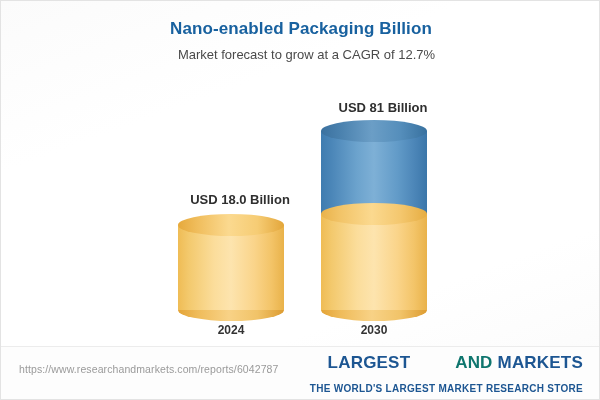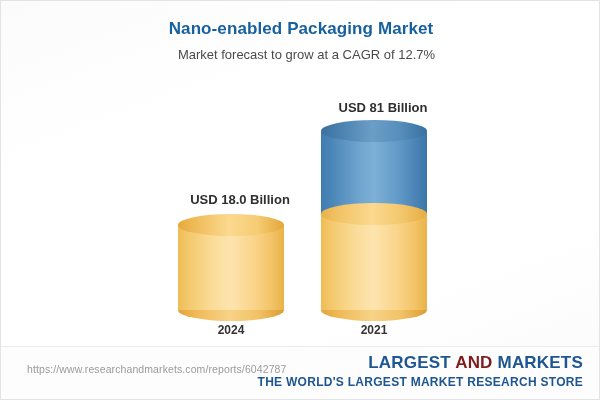--- a/index.html
+++ b/index.html
@@ -154,56 +154,56 @@
     position: absolute;
     left: 0;
     bottom: 0;
     width: 598px;
     height: 52px;
     border-top: 1px solid #ececec;
     background: #fdfdfd;
   }
   .footer-url {
     position: absolute;
-    left: 26px;
+    left: 18px;
     top: 16px;
     font-size: 10.5px;
     color: #9a9a9a;
     letter-spacing: 0.1px;
   }
   .logo {
     position: absolute;
     right: 16px;
     top: 6px;
     text-align: right;
   }
   .logo-main {
     font-size: 17px;
     font-weight: bold;
     color: #1d5692;
     letter-spacing: 0.2px;
     white-space: nowrap;
   }
-  .logo-main .accent { color: #7f1d1d; }
+  .logo-main .accent { color: #0f766e; margin-left: 40px; }
   .logo-tag {
-    margin-top: 2px;
-    font-size: 12px;
+    margin-top: 10px;
+    font-size: 10px;
     font-weight: bold;
     color: #1d5692;
     letter-spacing: 0.28px;
     white-space: nowrap;
   }
 </style>
 </head>
 <body>
 
 <div class="infographic">
 
   <div class="header">
-    <h1 class="chart-title">Nano-enabled Packaging Market</h1>
+    <h1 class="chart-title">Nano-enabled Packaging Billion</h1>
     <p class="chart-subtitle">Market forecast to grow at a CAGR of 12.7%</p>
   </div>
 
   <div class="plot">
 
     <div class="bar-group g0">
       <div class="value-label">USD 18.0 Billion</div>
       <div class="shadow"></div>
       <div class="cylinder">
         <div class="cap cap-bottom-yellow" style="bottom:-11px;"></div>
@@ -216,21 +216,21 @@
     <div class="bar-group g1">
       <div class="value-label">USD 81 Billion</div>
       <div class="shadow"></div>
       <div class="cylinder">
         <div class="cap cap-bottom-yellow" style="bottom:-11px;"></div>
         <div class="seg seg-yellow" style="bottom:0; height:96px;"></div>
         <div class="seg seg-blue" style="top:11px; bottom:96px;"></div>
         <div class="cap cap-divider" style="bottom:85px;"></div>
         <div class="cap cap-top-blue" style="top:0;"></div>
       </div>
-      <div class="cat-label">2021</div>
+      <div class="cat-label">2030</div>
     </div>
 
   </div>
 
   <div class="footer">
     <div class="footer-url">https://www.researchandmarkets.com/reports/6042787</div>
     <div class="logo">
       <div class="logo-main"><span>LARGEST</span> <span class="accent">AND</span> <span>MARKETS</span></div>
       <div class="logo-tag">THE WORLD'S LARGEST MARKET RESEARCH STORE</div>
     </div>

